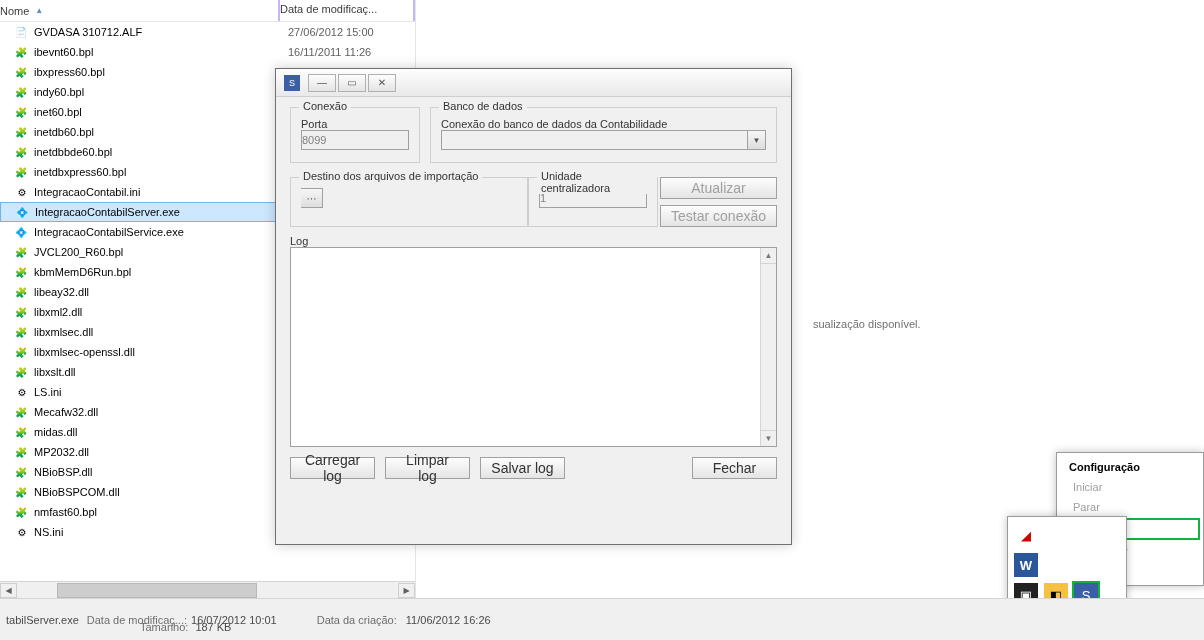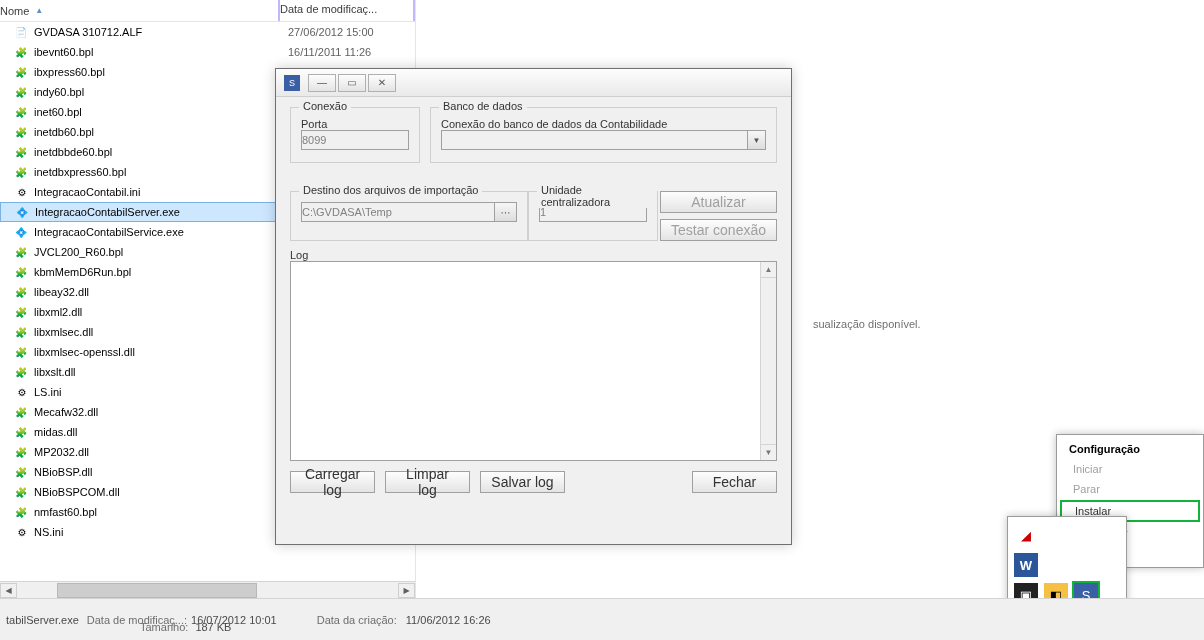--- a/index.html
+++ b/index.html
@@ -42,21 +42,21 @@
 .row1{display:flex;gap:10px}
 .gb-conexao{width:130px;height:56px}
 .gb-bd{flex:1;height:56px}
 .lbl{color:#333;font-size:11px}
 .input{height:20px;border:1px solid #a0a0a0;background:#fff;padding:0 0;font-size:11px;color:#555;width:100%}
 .input[disabled]{background:#f0f0f0;color:#808080}
 .combo{display:flex}
 .combo .input{flex:1}
 .combo .drop{width:18px;height:20px;border:1px solid #a0a0a0;border-left:0;background:linear-gradient(#f6f6f6,#ddd);display:flex;align-items:center;justify-content:center;font-size:8px;color:#555}
 
-.row2{display:flex;margin-top:28px;align-items:center}
+.row2{display:flex;margin-top:14px;align-items:center}
 .gb-dest{width:238px;height:50px}
 .gb-unit{width:130px;height:50px}
 .btncol{display:flex;flex-direction:column;gap:6px;margin-left:auto}
 .btn{height:22px;border:1px solid #a0a0a0;background:linear-gradient(#fdfdfd,#e4e4e4);padding:0 10px;font-size:14px;color:#333;display:flex;align-items:center;justify-content:center;cursor:default}
 .btn[disabled]{color:#a0a0a0}
 .browse{width:22px;height:20px;border:1px solid #a0a0a0;border-left:0;background:linear-gradient(#f6f6f6,#ddd);display:flex;align-items:center;justify-content:center;font-size:10px;color:#555}
 .logbox{width:100%;height:200px;background:#fff;border:1px solid #a0a0a0;overflow:auto;position:relative}
 .logbox .vscroll-stub{position:absolute;right:0;top:0;width:16px;height:100%;background:#f0f0f0;border-left:1px solid #d4d4d4}
 .logbox .vscroll-stub .sa{height:16px;display:flex;align-items:center;justify-content:center;font-size:8px;color:#777;border-bottom:1px solid #d4d4d4}
 .logbox .vscroll-stub .sa2{position:absolute;bottom:0;border-top:1px solid #d4d4d4;border-bottom:0;width:100%;height:16px;display:flex;align-items:center;justify-content:center;font-size:8px;color:#777}
@@ -64,21 +64,21 @@
 .row3{display:flex;gap:10px;margin-top:10px}
 .row3 .btn{width:85px}
 
 
 .tray{position:absolute;right:77px;bottom:0;width:120px;height:124px;background:#fff;border:1px solid #9b9b9b;box-shadow:0 0 8px rgba(0,0,0,.25);padding:6px}
 .tray-icons{display:grid;grid-template-columns:repeat(3,24px);grid-auto-rows:24px;gap:6px}
 .ticon-s{width:24px;height:24px;display:flex;align-items:center;justify-content:center;font-size:13px}
 .ticon-hl{outline:2px solid #12b33d}
 .tray .personalize{margin-top:6px;text-align:center;color:#0066cc;padding-top:6px;border-top:1px solid #e3e3e3}
 
-.ctxmenu{position:absolute;right:0;bottom:72px;width:148px;background:#fff;border:1px solid #9b9b9b;box-shadow:0 0 8px rgba(0,0,0,.25);padding:4px 2px}
+.ctxmenu{position:absolute;right:0;bottom:54px;width:148px;background:#fff;border:1px solid #9b9b9b;box-shadow:0 0 8px rgba(0,0,0,.25);padding:4px 2px}
 .ctxmenu .title{font-weight:bold;padding:4px 10px}
 .ctxmenu .item{padding:4px 14px;color:#333}
 .ctxmenu .item.disabled{color:#a0a0a0}
 .ctxmenu .item.hl{outline:2px solid #12b33d;outline-offset:-1px;margin:2px 2px}
 </style>
 </head>
 <body>
 
 <div class="file-panel">
   <div class="col-headers">
@@ -250,21 +250,20 @@
           <input class="input" disabled="" value="" style="">
           <div class="drop">▼</div>
         </div>
       </div>
     </div>
 
     <div class="row2">
       <div class="groupbox gb-dest">
         <div class="gb-title">Destino dos arquivos de importação</div>
         <div class="combo">
-          <input class="input" disabled="" value="C:\GVDASA\Temp" style="">
           <div class="browse">⋯</div>
         </div>
       </div>
       <div class="groupbox gb-unit">
         <div class="gb-title">Unidade centralizadora</div>
         <input class="input" disabled="" value="1" style="">
       </div>
       <div class="btncol">
         <button class="btn" disabled="">Atualizar</button>
         <button class="btn" disabled="">Testar conexão</button>

